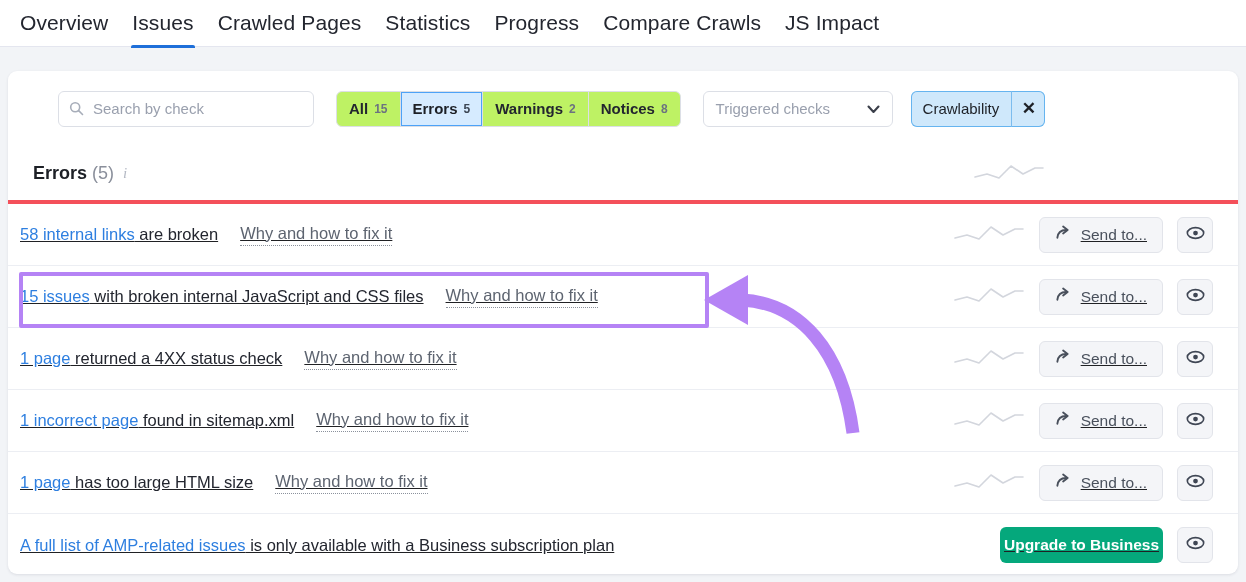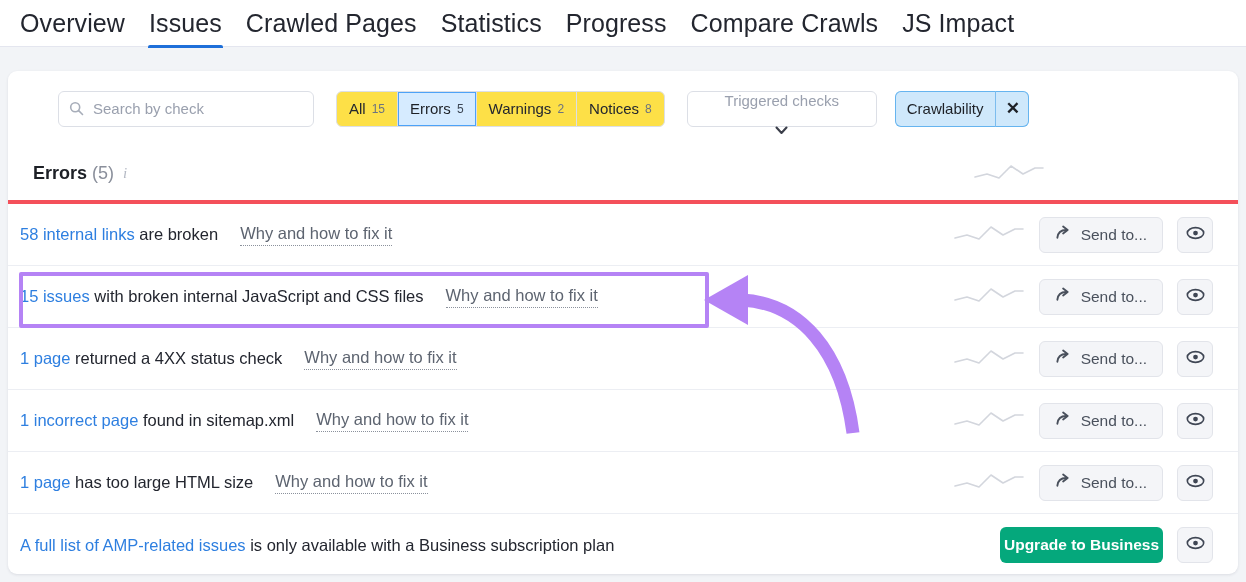--- a/index.html
+++ b/index.html
@@ -24,21 +24,21 @@
     width: 1246px;
     height: 47px;
     background: #ffffff;
     border-bottom: 1px solid #e4e6ef;
     display: flex;
     align-items: flex-start;
     padding-left: 8px;
   }
   .nav-tab {
     position: relative;
-    font-size: 25px;
+    font-size: 21px;
     line-height: 22px;
     color: #23262f;
     padding: 12px 12px 14px 12px;
     white-space: nowrap;
     cursor: pointer;
     letter-spacing: .1px;
   }
   .nav-tab.active { color: #23262f; }
   .nav-tab.active::after {
     content: "";
@@ -97,21 +97,22 @@
   }
   .search-input::placeholder { color: #9aa0ae; }
 
   .seg-group {
     display: flex;
     margin-left: 22px;
     height: 36px;
     border: 1px solid #dcdfe6;
     border-radius: 6px;
     overflow: hidden;
-    background: #fde047;
+    background: #bef264;
+    font-weight: bold;
   }
   .seg {
     display: flex;
     align-items: center;
     gap: 6px;
     padding: 0 12px;
     font-size: 15px;
     color: #23262f;
     border-right: 1px solid #dcdfe6;
     cursor: pointer;
@@ -134,21 +135,20 @@
     border-radius: 6px;
     display: flex;
     align-items: center;
     justify-content: space-between;
     padding: 0 12px;
     font-size: 15px;
     color: #9aa0ae;
     cursor: pointer;
     background: #fff;
     gap: 12px;
-    flex-direction: column;
   }
 
   .chip {
     margin-left: 18px;
     height: 36px;
     display: flex;
     align-items: stretch;
     border-radius: 6px;
     overflow: hidden;
     background: #cfe8fb;
@@ -194,21 +194,21 @@
 
   .redbar {
     position: absolute;
     top: 129px; left: 0;
     width: 100%;
     height: 4px;
     background: #f4505a;
   }
 
   
-  .rows { position: absolute; top: 133px; left: 0; width: 100%; }
+  .rows { position: absolute; top: 133px; left: 0; width: 100%; text-decoration: underline; }
   .row {
     height: 62px;
     display: flex;
     align-items: center;
     padding: 0 25px 0 12px;
     border-bottom: 1px solid #eceef3;
     position: relative;
   }
   .row:last-child { border-bottom: none; }
   .row-text {

